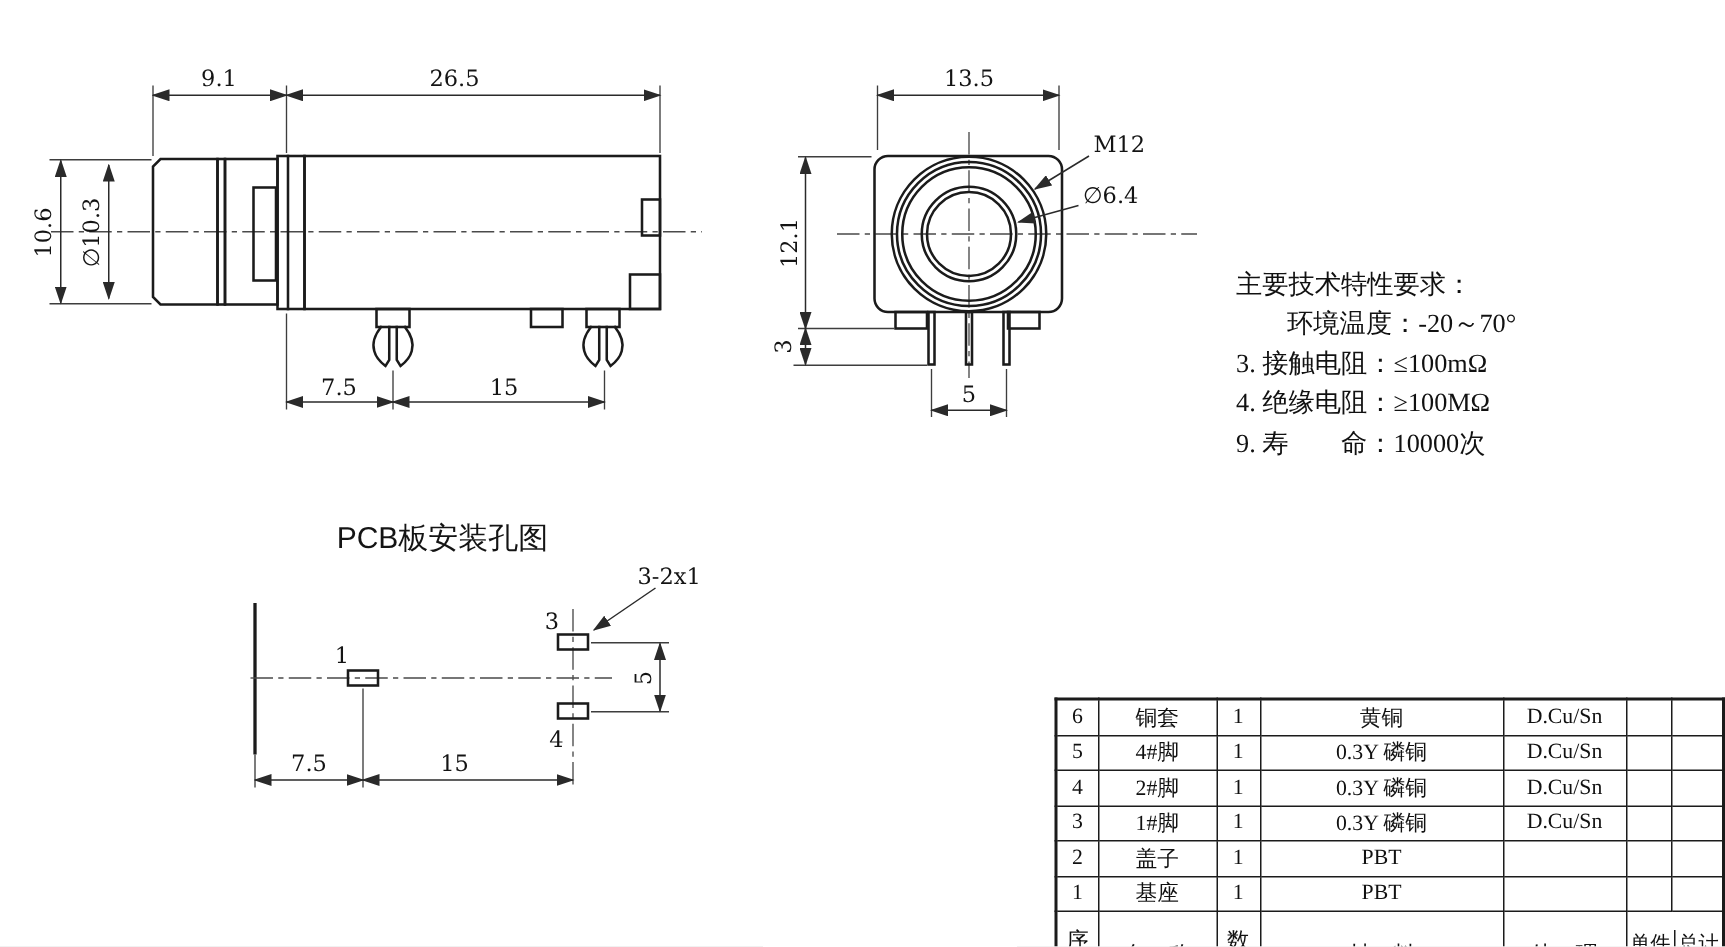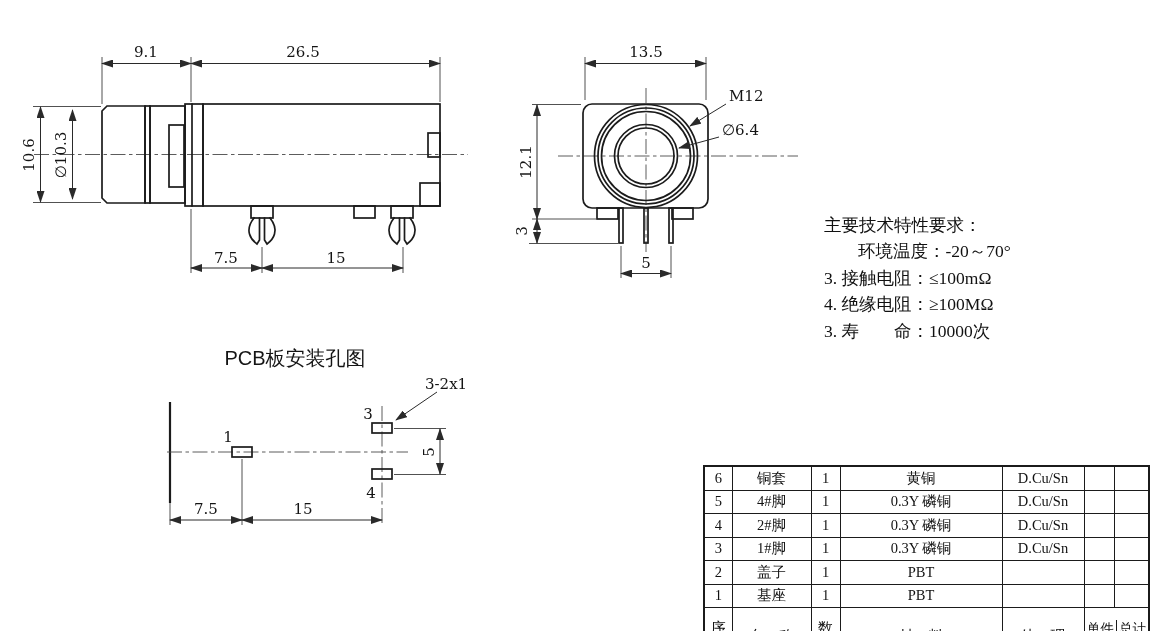--- a/index.html
+++ b/index.html
@@ -14,21 +14,21 @@
   .ext{stroke:#3d3d3d;stroke-width:0.9;fill:none;}
   .dim{stroke:#2a2a2a;stroke-width:1;fill:none;}
   .ldr{stroke:#2a2a2a;stroke-width:1;fill:none;}
   .dimtxt{font-family:"DejaVu Serif",serif;font-size:15px;fill:#141414;}
   .bigtxt{font-family:"Liberation Sans",sans-serif;font-size:20px;fill:#141414;}
 
   
   .tech{
     position:absolute;left:824px;top:176px;width:322px;
     font-family:"Liberation Serif","DejaVu Serif",serif;
-    font-size:17.5px;line-height:26.4px;white-space:nowrap;margin-top:36px;
+    font-size:17.5px;line-height:26.4px;white-space:nowrap;
   }
   .tech .indent{padding-left:34px;}
 
   
   table.bom{
     position:absolute;left:703px;top:465px;
     border-collapse:collapse;table-layout:fixed;background:#fff;
     border:2px solid #1b1b1b;
     font-family:"Liberation Serif","DejaVu Serif",serif;
   }
@@ -172,21 +172,21 @@
       <text class="dimtxt" x="206" y="514" text-anchor="middle">7.5</text>
       <text class="dimtxt" x="303" y="514" text-anchor="middle">15</text>
     </g>
   </svg>
 
   <div class="tech">
     <div>主要技术特性要求：</div>
     <div class="indent">环境温度：-20～70°</div>
     <div>3. 接触电阻：≤100mΩ</div>
     <div>4. 绝缘电阻：≥100MΩ</div>
-    <div>3. 寿　　命：10000次</div>
+    <div>9. 寿　　命：10000次</div>
   </div>
 
   <table class="bom">
     <colgroup>
       <col style="width:28px">
         <col style="width:79px">
         <col style="width:29px">
       <col style="width:162px">
         <col style="width:82px">
         <col style="width:30px">

